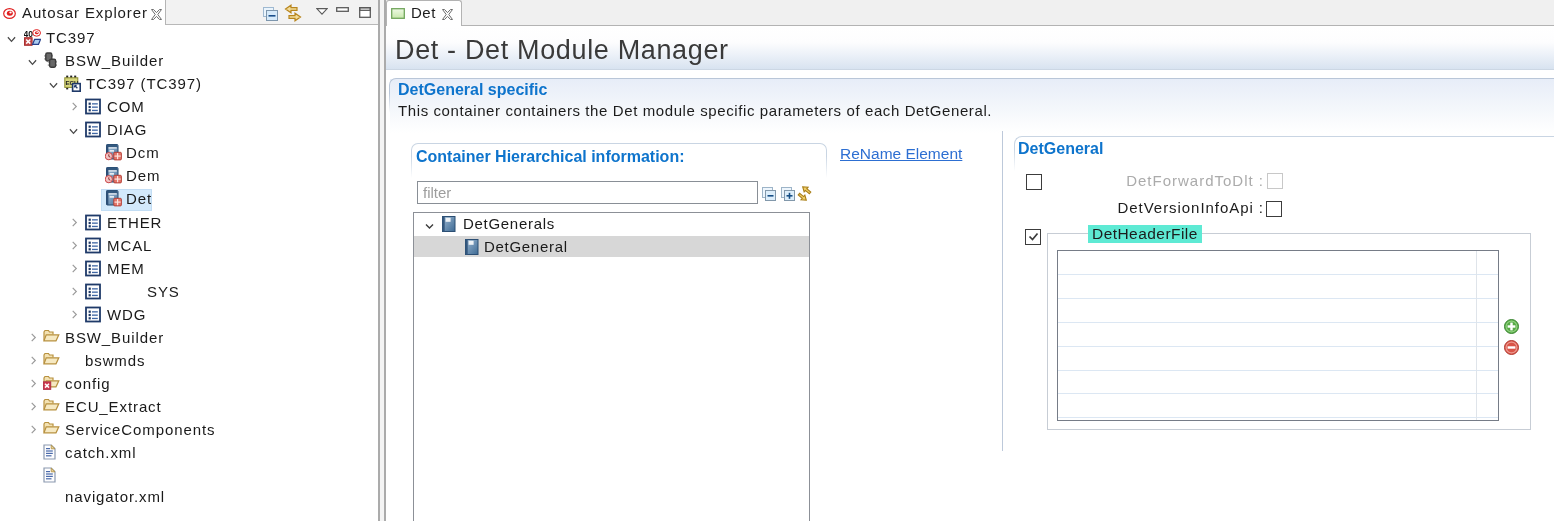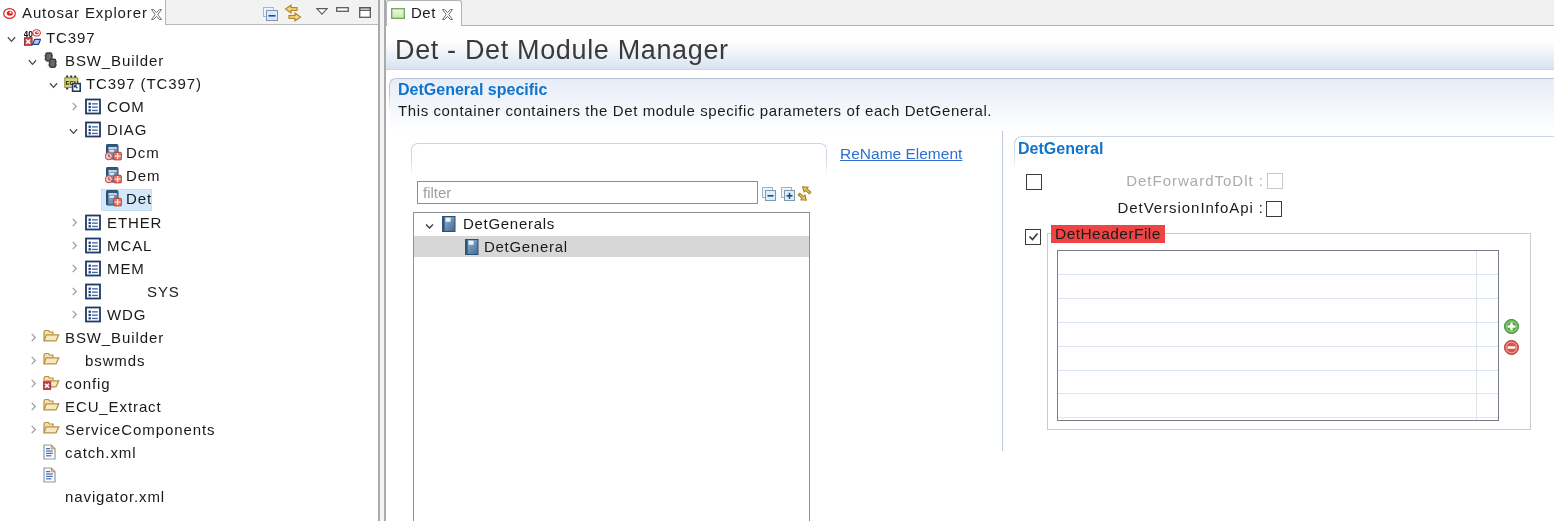--- a/index.html
+++ b/index.html
@@ -334,20 +334,21 @@
 
   <div class="abs" style="left:4px;top:79px;width:1164px;height:54px;background:linear-gradient(180deg,#e7edf8 0%,#f4f7fb 55%,#ffffff 100%);"></div>
   <div class="abs" style="left:3px;top:78px;width:1165px;height:16px;border:1px solid #b9c6d8;border-bottom:none;border-right:none;border-radius:7px 0 0 0;"></div>
   <div class="abs" style="left:3px;top:93px;width:1px;height:20px;background:linear-gradient(#b9c6d8,rgba(185,198,216,0));"></div>
   <div class="abs" style="left:12px;top:81px;font-size:16px;font-weight:bold;color:#0e74cc;">DetGeneral specific</div>
   <div class="abs" style="left:12px;top:102px;font-size:15px;letter-spacing:0.6px;color:#1c1c1c;">This container containers the Det module specific parameters of each DetGeneral.</div>
 
   <div class="abs" style="left:25px;top:143px;width:416px;height:14px;border:1px solid #c9d5e3;border-bottom:none;border-radius:7px 7px 0 0;"></div>
   <div class="abs" style="left:25px;top:156px;width:1px;height:22px;background:linear-gradient(#c9d5e3,rgba(201,213,227,0));"></div>
   <div class="abs" style="left:440px;top:156px;width:1px;height:22px;background:linear-gradient(#c9d5e3,rgba(201,213,227,0));"></div>
+  <div class="abs" style="left:30px;top:148px;font-size:16px;font-weight:bold;color:#0e74cc;">Container Hierarchical information:</div>
 
   <div class="abs" style="left:31px;top:181px;width:341px;height:23px;border:1px solid #898f96;background:#fff;"></div>
   <div class="abs" style="left:37px;top:184px;font-size:15px;color:#9d9d9d;">filter</div>
 
   <svg class="abs" style="left:376px;top:187px;" width="14" height="14" viewBox="0 0 14 14">
     <rect x="0.5" y="0.5" width="10" height="10" fill="#eef6fd" stroke="#9db4c8"></rect>
     <rect x="3.5" y="3.5" width="10" height="10" fill="#ddeefb" stroke="#8298ab"></rect>
     <rect x="5.5" y="8" width="6" height="1.6" fill="#174f86"></rect>
   </svg>
 
@@ -403,21 +404,21 @@
 
   <div class="abs" style="left:700px;top:199px;width:178px;text-align:right;font-size:15px;letter-spacing:0.95px;color:#1c1c1c;">DetVersionInfoApi :</div>
   <div class="abs" style="left:880px;top:201px;width:16px;height:16px;border:1px solid #3c3c3c;background:#fff;"></div>
 
   <div class="abs" style="left:639px;top:229px;width:16px;height:16px;border:1px solid #3c3c3c;background:#fff;"></div>
   <svg class="abs" style="left:642px;top:232px;" width="11" height="10" viewBox="0 0 11 10">
         <path d="M1.5,4.5 L4.5,7.5 L9.5,1.5" fill="none" stroke="#3a3a3a" stroke-width="1.7"></path>
       </svg>
 
   <div class="abs" style="left:661px;top:233px;width:484px;height:197px;border:1px solid #c7cdd5;"></div>
-  <div class="abs" style="left:665px;top:225px;background:#ef4444;padding:0 4px;font-size:15.5px;letter-spacing:0.45px;color:#1c1c1c;">DetHeaderFile</div>
+  <div class="abs" style="left:702px;top:225px;background:#5eead4;padding:0 4px;font-size:15.5px;letter-spacing:0.45px;color:#1c1c1c;">DetHeaderFile</div>
 
   <div class="abs" style="left:671px;top:250px;width:442px;height:171px;border:1px solid #767c87;background:#fff;"></div>
   <div class="abs" style="left:672px;top:274px;width:440px;height:1px;background:#dce7f3;"></div>
   <div class="abs" style="left:672px;top:298px;width:440px;height:1px;background:#dce7f3;"></div>
   <div class="abs" style="left:672px;top:322px;width:440px;height:1px;background:#dce7f3;"></div>
   <div class="abs" style="left:672px;top:346px;width:440px;height:1px;background:#dce7f3;"></div>
   <div class="abs" style="left:672px;top:370px;width:440px;height:1px;background:#dce7f3;"></div>
   <div class="abs" style="left:672px;top:393px;width:440px;height:1px;background:#dce7f3;"></div>
   <div class="abs" style="left:672px;top:417px;width:440px;height:1px;background:#dce7f3;"></div>
   <div class="abs" style="left:1090px;top:251px;width:1px;height:169px;background:#dfe4ea;"></div>

